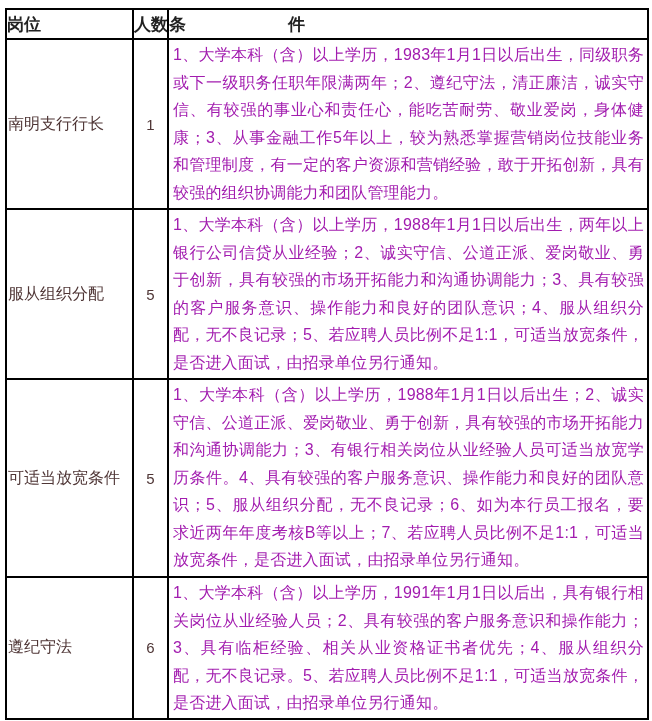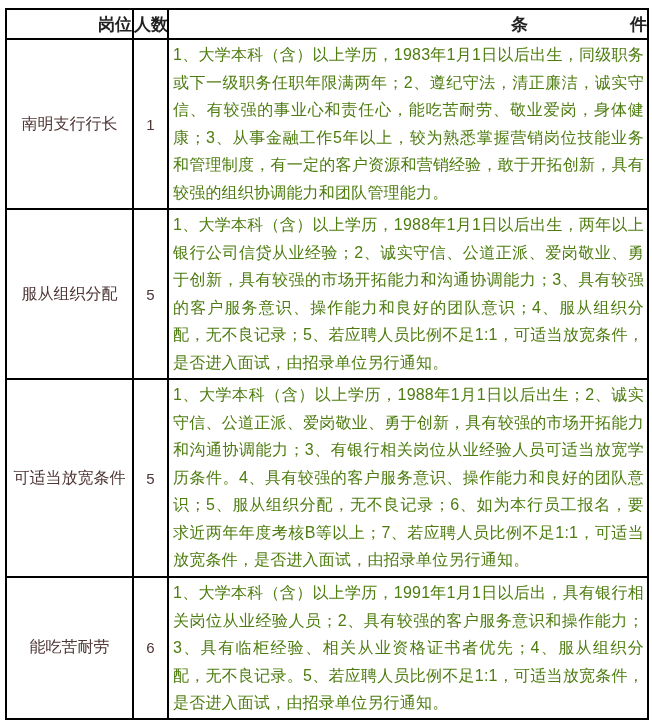--- a/index.html
+++ b/index.html
@@ -31,42 +31,41 @@
     overflow: hidden;
   }
   col.c-position  { width: 127px; }
   col.c-count     { width: 35px; }
   col.c-condition { width: 480px; }
   th.hdr {
     height: 30px;
     font-size: 17px;
     font-weight: bold;
     color: #222222;
-    text-align: right;
+    text-align: left;
     vertical-align: middle;
     padding: 0;
     white-space: nowrap;
   }
   td.position-cell {
     font-size: 16px;
     color: #4f3636;
-    text-align: center;
     vertical-align: middle;
     padding: 0 1px;
   }
   td.count-cell {
     font-size: 15px;
     color: #4f3636;
     text-align: center;
     vertical-align: middle;
     padding: 0;
   }
   td.condition-cell {
     font-size: 16px;
-    color: #4d7c0f;
+    color: #a21caf;
     line-height: 27.5px;
     text-align: justify;
     vertical-align: top;
     padding: 1px 3px 1px 4px;
     letter-spacing: 0.2px;
   }
   tr.row-1, tr.row-2 { height: 170px; }
   tr.row-3 { height: 198px; }
   tr.row-4 { height: 137px; }
 </style>
@@ -97,19 +96,19 @@
         <td class="position-cell">服从组织分配</td>
         <td class="count-cell">5</td>
         <td class="condition-cell">1、大学本科（含）以上学历，1988年1月1日以后出生，两年以上银行公司信贷从业经验；2、诚实守信、公道正派、爱岗敬业、勇于创新，具有较强的市场开拓能力和沟通协调能力；3、具有较强的客户服务意识、操作能力和良好的团队意识；4、服从组织分配，无不良记录；5、若应聘人员比例不足1:1，可适当放宽条件，是否进入面试，由招录单位另行通知。</td>
       </tr>
       <tr class="row-3">
         <td class="position-cell">可适当放宽条件</td>
         <td class="count-cell">5</td>
         <td class="condition-cell">1、大学本科（含）以上学历，1988年1月1日以后出生；2、诚实守信、公道正派、爱岗敬业、勇于创新，具有较强的市场开拓能力和沟通协调能力；3、有银行相关岗位从业经验人员可适当放宽学历条件。4、具有较强的客户服务意识、操作能力和良好的团队意识；5、服从组织分配，无不良记录；6、如为本行员工报名，要求近两年年度考核B等以上；7、若应聘人员比例不足1:1，可适当放宽条件，是否进入面试，由招录单位另行通知。</td>
       </tr>
       <tr class="row-4">
-        <td class="position-cell">能吃苦耐劳</td>
+        <td class="position-cell">遵纪守法</td>
         <td class="count-cell">6</td>
         <td class="condition-cell">1、大学本科（含）以上学历，1991年1月1日以后出，具有银行相关岗位从业经验人员；2、具有较强的客户服务意识和操作能力；3、具有临柜经验、相关从业资格证书者优先；4、服从组织分配，无不良记录。5、若应聘人员比例不足1:1，可适当放宽条件，是否进入面试，由招录单位另行通知。</td>
       </tr>
     </tbody>
   </table>
 </div>
 
 </body></html>

